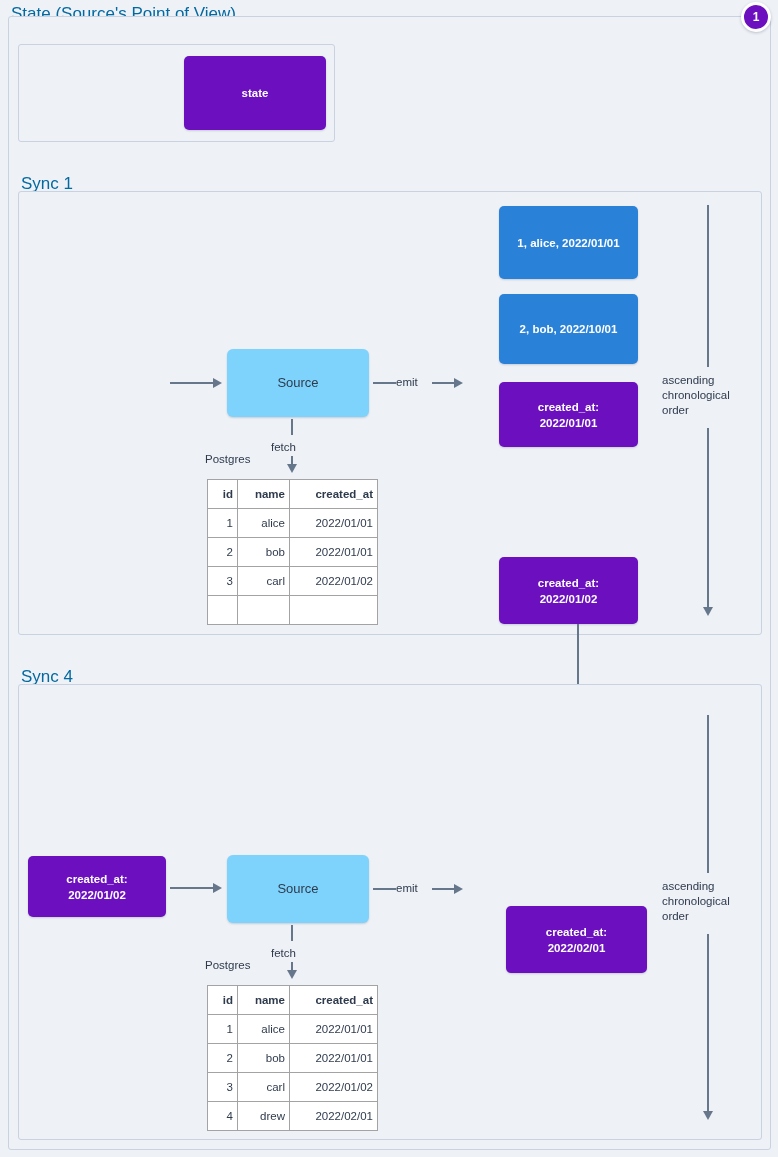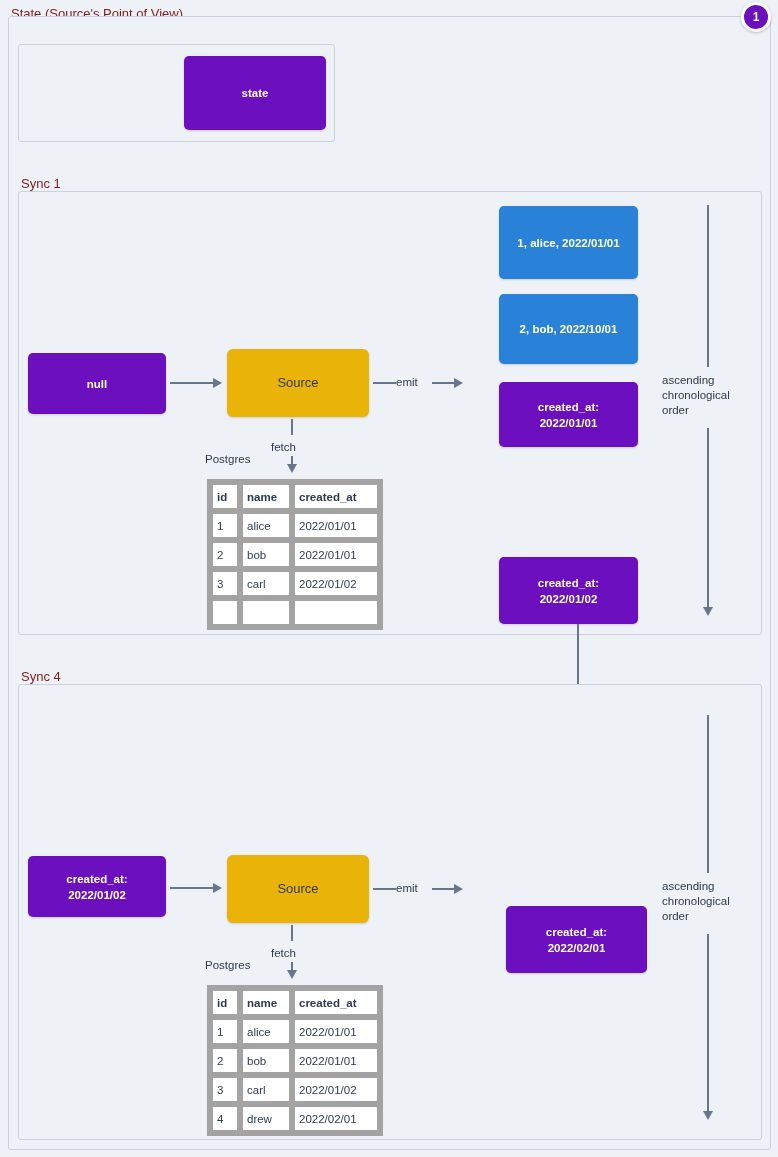--- a/index.html
+++ b/index.html
@@ -18,22 +18,22 @@
 
   
   .group {
     position: absolute;
     border: 1px solid #c8d2e0;
     border-radius: 3px;
     background: #eef1f6;
   }
   .group-title {
     position: absolute;
-    font-size: 13px;
-    color: #7f1d1d;
+    font-size: 17px;
+    color: #0369a1;
     background: #eef1f6;
     padding: 0 4px 0 3px;
     white-space: nowrap;
     line-height: 14px;
   }
 
   
   .node {
     position: absolute;
     border-radius: 5px;
@@ -44,39 +44,39 @@
     color: #ffffff;
     font-size: 11.5px;
     font-weight: bold;
     line-height: 16px;
     box-shadow: 0 1px 2px rgba(30,45,70,0.18);
     white-space: pre-line;
   }
   .node.record { background: #2a82d8; }
   .node.state  { background: #6b0fbf; }
   .node.plain {
-    background: #eab308;
+    background: #7dd3fc;
     color: #2f3b4d;
     font-weight: normal;
     font-size: 13px;
     border-radius: 6px;
   }
 
   
   .pgtable {
     position: absolute;
     border-collapse: collapse;
     background: #ffffff;
     font-size: 11.5px;
     color: #2f3b4d;
     table-layout: fixed;
   }
   .pgtable th, .pgtable td {
-    border: 6px solid #a3a3a3;
-    text-align: left;
+    border: 1px solid #a3a3a3;
+    text-align: right;
     height: 29px;
     padding: 0 4px;
     font-weight: normal;
   }
   .pgtable th { font-weight: bold; }
   .pgtable .c-id { width: 30px; }
   .pgtable .c-name { width: 52px; }
   .pgtable .c-date { width: 88px; }
 
   
@@ -153,21 +153,20 @@
 
   <div class="badge" style="left:741px; top:2px;">1</div>
 
   <div class="group-title" style="left:18px; top:44px;margin-top:24px;">Legend</div>
   <div class="group" style="left:18px; top:44px; width:317px; height:98px;"></div>
   <div class="node state" style="left:184px; top:56px; width:142px; height:74px;">state</div>
 
   <div class="group-title" style="left:18px; top:177px;">Sync 1</div>
   <div class="group" style="left:18px; top:191px; width:744px; height:444px;"></div>
 
-  <div class="node state" style="left:28px; top:353px; width:138px; height:61px;">null</div>
 
   <div class="ln h" style="left:170px; top:382px; width:45px;"></div>
   <div class="arrowhead right" style="left:213px; top:378px;"></div>
 
   <div class="node plain" style="left:227px; top:349px; width:142px; height:68px;">Source</div>
 
   <div class="ln h" style="left:373px; top:382px; width:23px;"></div>
   <div class="lbl" style="left:396px; top:375px; width:36px;">emit</div>
   <div class="ln h" style="left:432px; top:382px; width:24px;"></div>
   <div class="arrowhead right" style="left:454px; top:378px;"></div>

